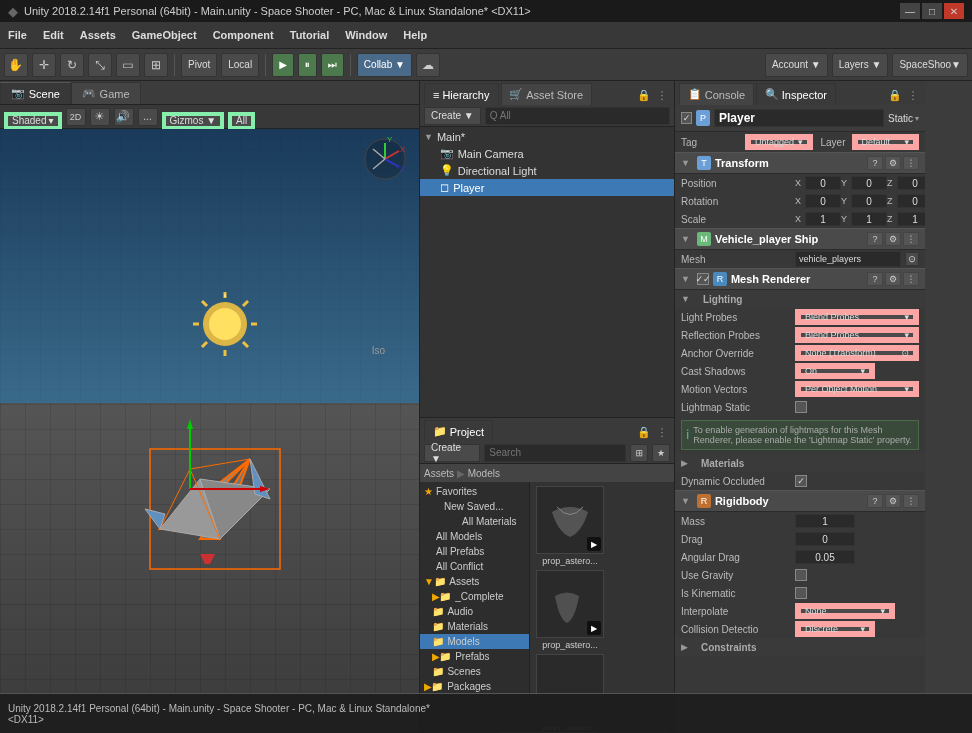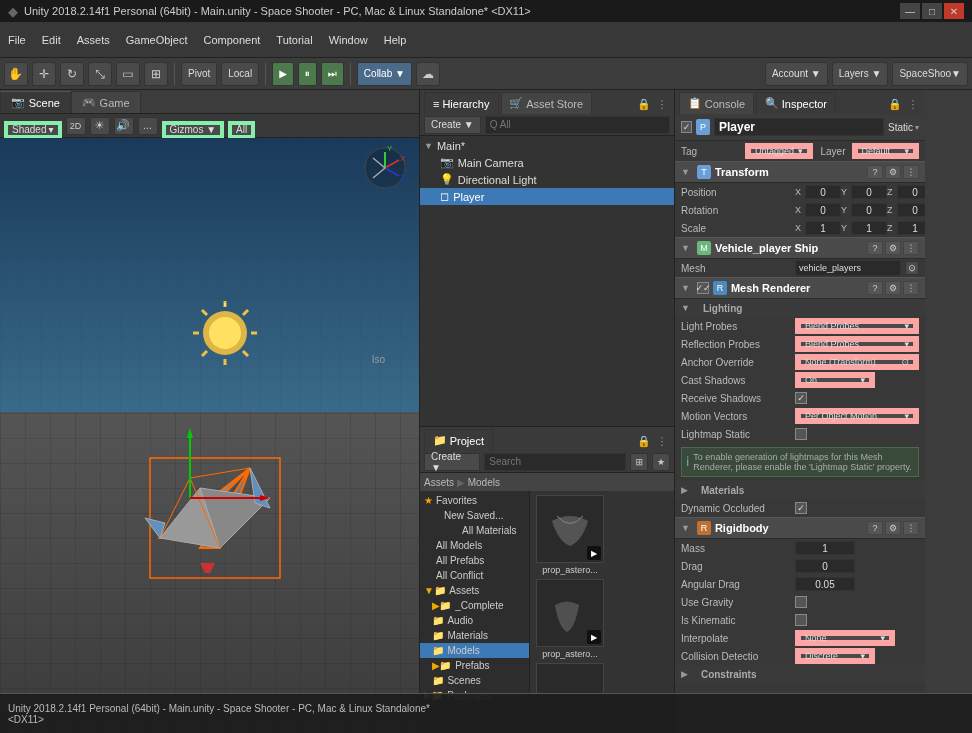--- a/index.html
+++ b/index.html
@@ -37,23 +37,24 @@
       color: #ccc;
       font-size: 10px;
       cursor: pointer;
       display: flex; align-items: center; justify-content: center;
     }
     .title-btn.close { background: #c0392b; }
 
     
     #menu-bar {
       background: #383838;
-      height: 36px;
+      height: 27px;
       display: flex;
       border-bottom: 1px solid #222;
+      font-weight: bold;
     }
     .menu-item {
       padding: 0 8px;
       height: 100%;
       display: flex;
       align-items: center;
       cursor: pointer;
       color: #ddd;
       font-size: 11px;
     }
@@ -1128,24 +1129,20 @@
         </div>
       </div>
       <div class="field-row">
         <span class="field-label">Cast Shadows</span>
         <div class="field-dropdown" style="max-width:80px;">
           <span>On</span> 
             <span>▾</span>
         </div>
       </div>
       <div class="field-row">
-        <span class="field-label">Receive Shadows</span>
-        <div class="field-checkbox checked"></div>
-      </div>
-      <div class="field-row">
         <span class="field-label">Motion Vectors</span>
         <div class="field-dropdown">
           <span>Per Object Motion</span> 
             <span>▾</span>
         </div>
       </div>
       <div class="field-row">
         <span class="field-label">Lightmap Static</span>
         <div class="field-checkbox"></div>
       </div>

